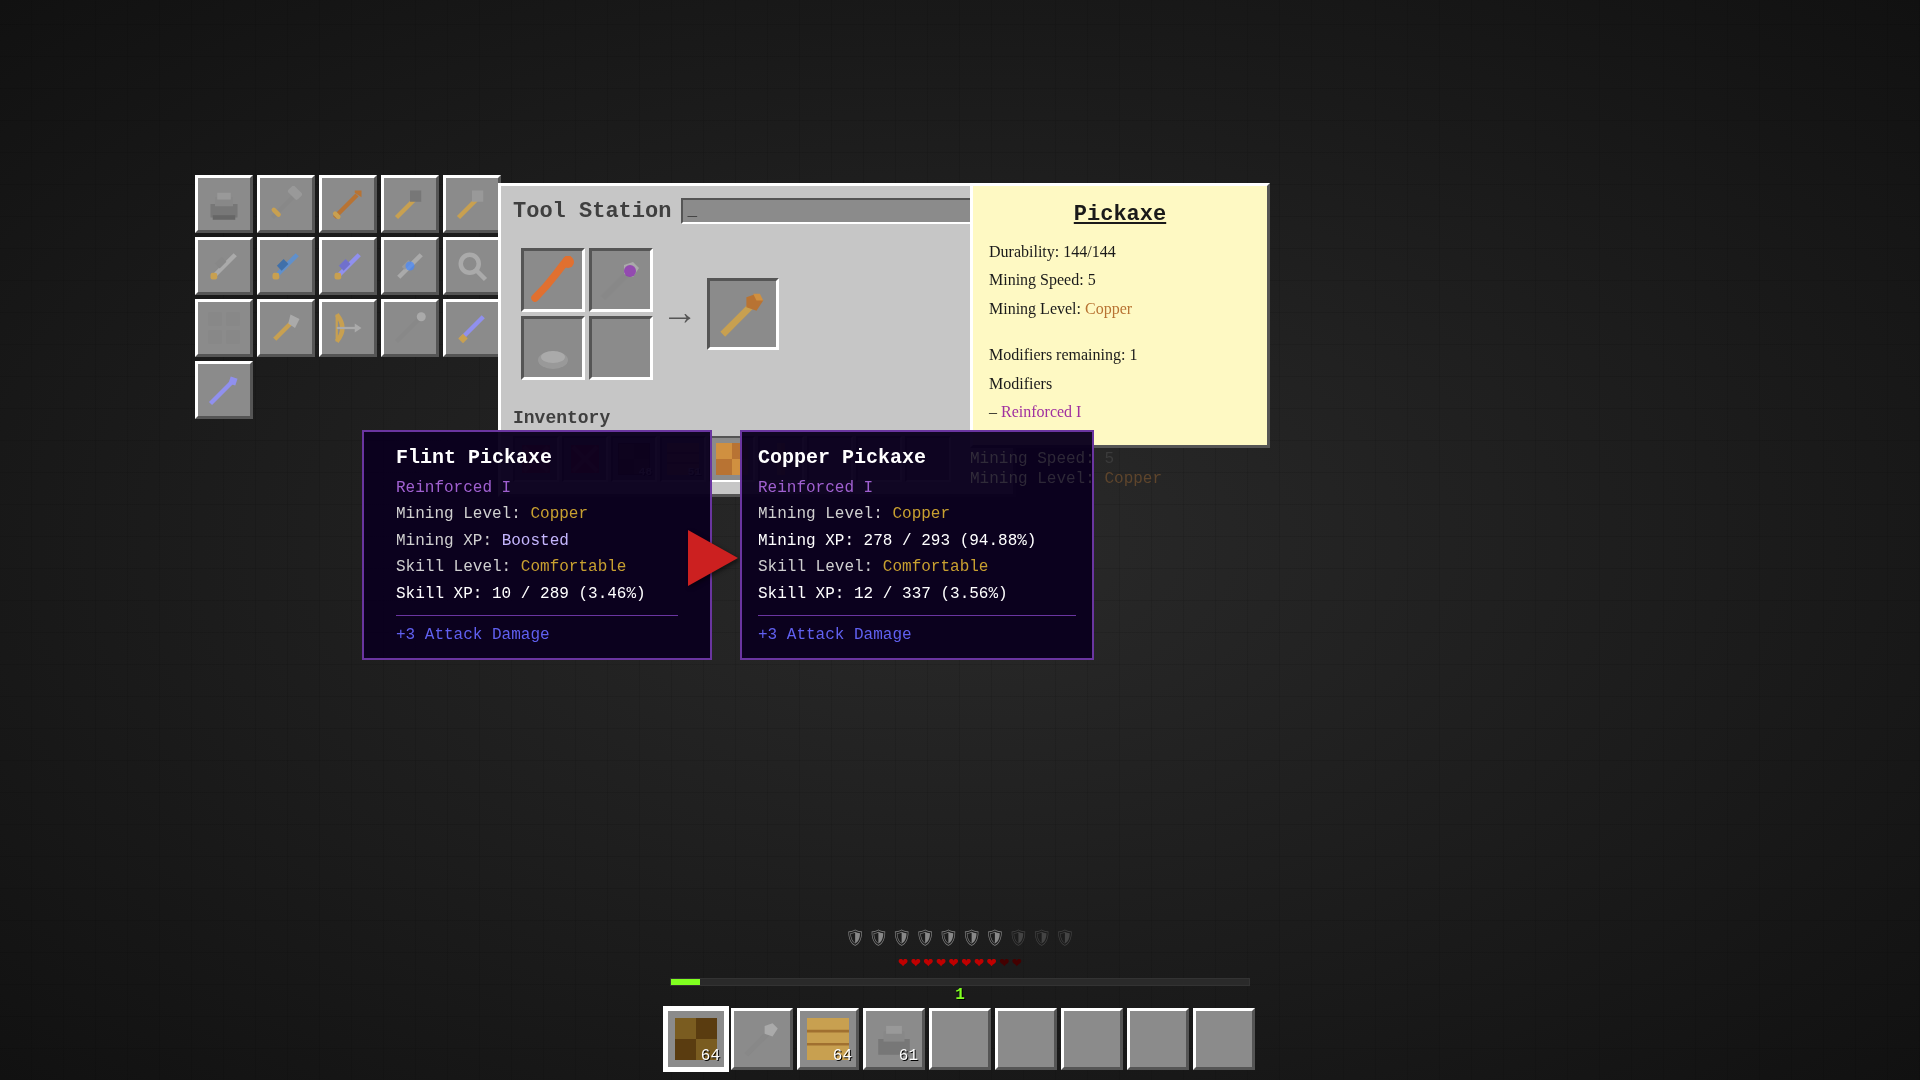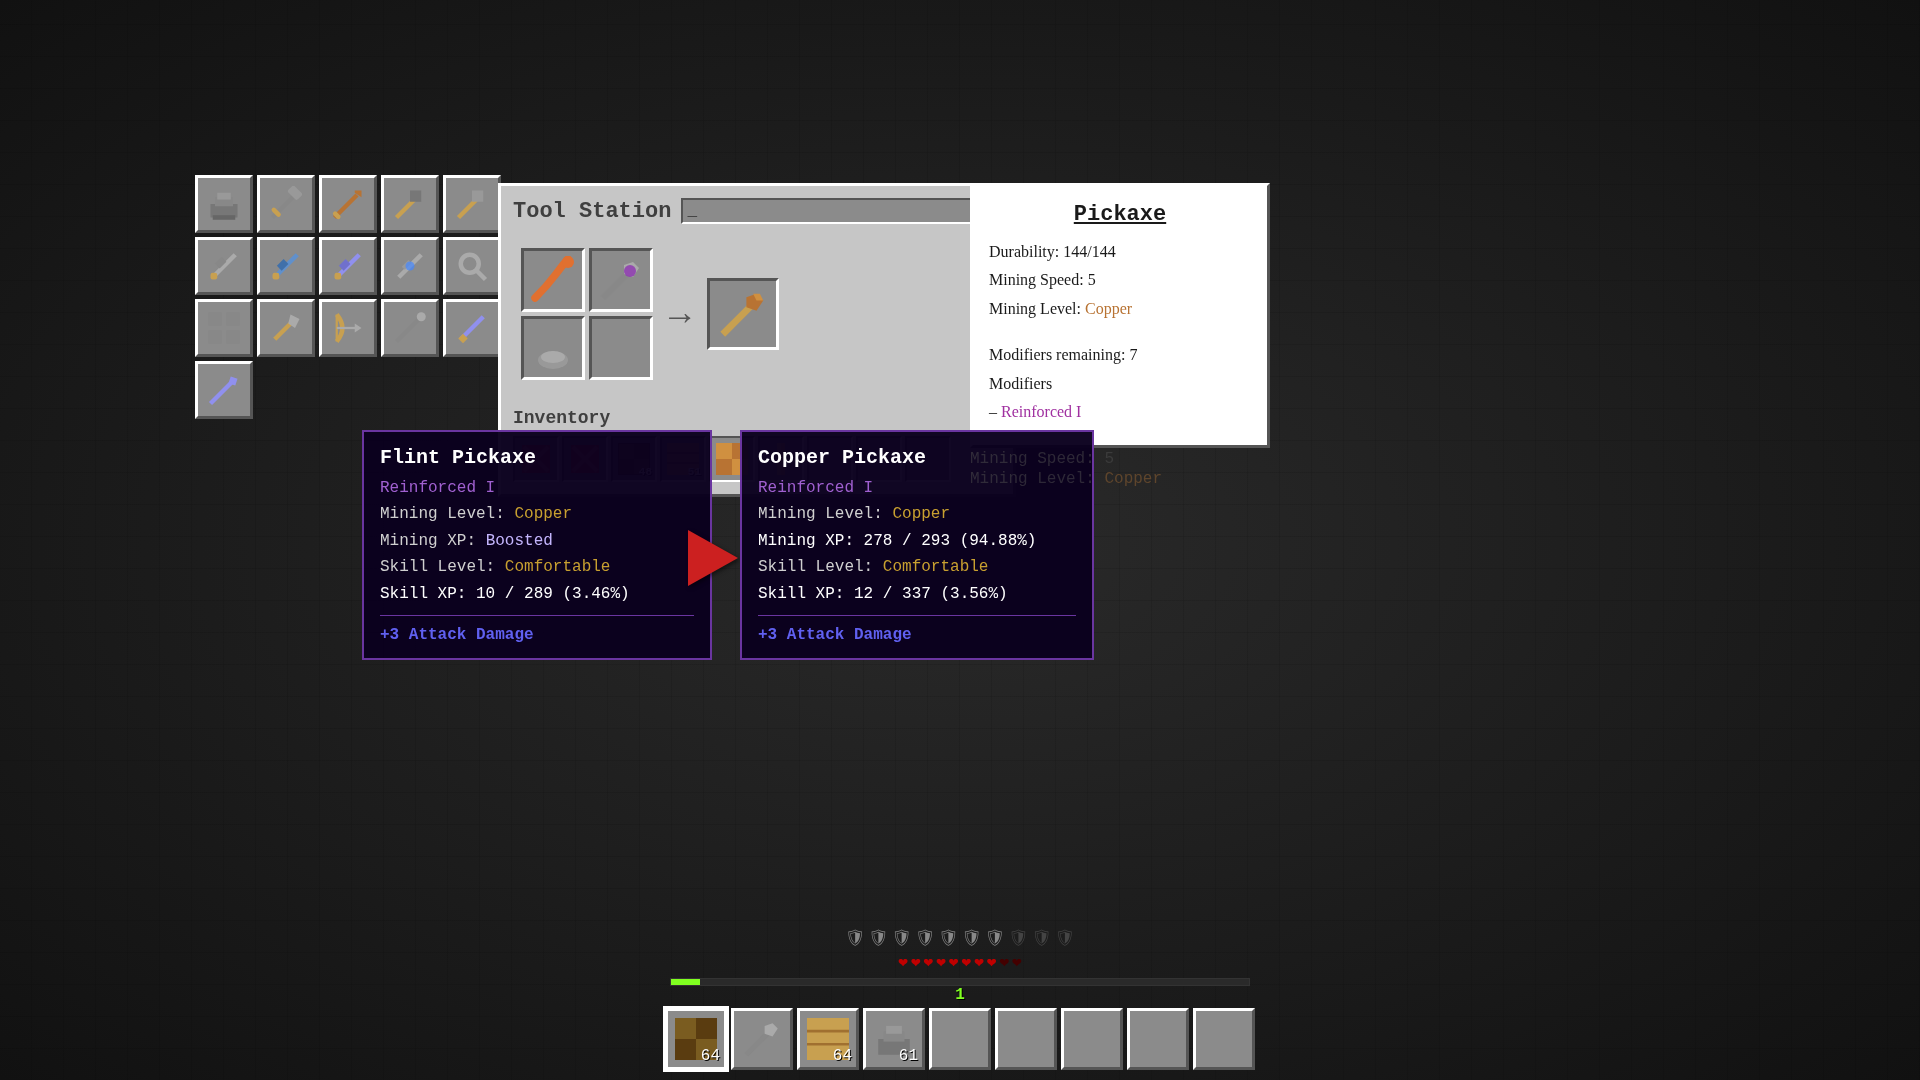--- a/index.html
+++ b/index.html
@@ -162,21 +162,21 @@
       font-size: 12px;
       color: #fff;
     }
 
     
     .right-panel {
       position: absolute;
       left: 970px;
       top: 183px;
       width: 300px;
-      background: #ffffff;
+      background: #fef9c3;
       border: 3px solid;
       border-color: #fff #555 #555 #fff;
       padding: 16px;
     }
 
     .right-panel-title {
       text-align: center;
       font-size: 22px;
       font-weight: bold;
       text-decoration: underline;
@@ -197,21 +197,21 @@
     .stat-purple { color: #a030a0; }
 
     
     .tooltip-flint {
       position: absolute;
       left: 362px;
       top: 430px;
       width: 350px;
       background: rgba(10, 0, 30, 0.97);
       border: 2px solid #6a35a0;
-      padding: 14px 16px;
+      padding: 14px 32px;
       font-family: 'Courier New', monospace;
     }
 
     .tooltip-copper {
       position: absolute;
       left: 740px;
       top: 430px;
       width: 354px;
       background: rgba(10, 0, 30, 0.97);
       border: 2px solid #6a35a0;
@@ -240,21 +240,21 @@
 
     .tooltip-divider {
       height: 1px;
       background: #6a35a0;
       margin: 10px 0;
     }
 
     .tooltip-bonus {
       font-size: 16px;
       color: #6060f0;
-      font-weight: bold;
+      font-weight: normal;
     }
 
     
     .comparison-arrow {
       position: absolute;
       left: 688px;
       top: 530px;
       width: 0;
       height: 0;
       border-top: 28px solid transparent;
@@ -550,21 +550,21 @@
 
 <div class="right-panel">
   <div class="right-panel-title">Pickaxe</div>
   <div class="stat-line">Durability: 144/144</div>
   <div class="stat-line">Mining Speed: 5</div>
   <div class="stat-line">
     <span>Mining Level:</span>
     <span class="stat-copper">Copper</span>
   </div>
   <br>
-  <div class="stat-line">Modifiers remaining: 7</div>
+  <div class="stat-line">Modifiers remaining: 1</div>
   <div class="stat-line">Modifiers</div>
   <div class="stat-line">
     <span>–</span>
     <span class="stat-purple">Reinforced I</span>
   </div>
 </div>
 
 <div class="tooltip-flint">
   <div class="tooltip-title">Flint Pickaxe</div>
   <div class="tooltip-line t-purple">Reinforced I</div>

